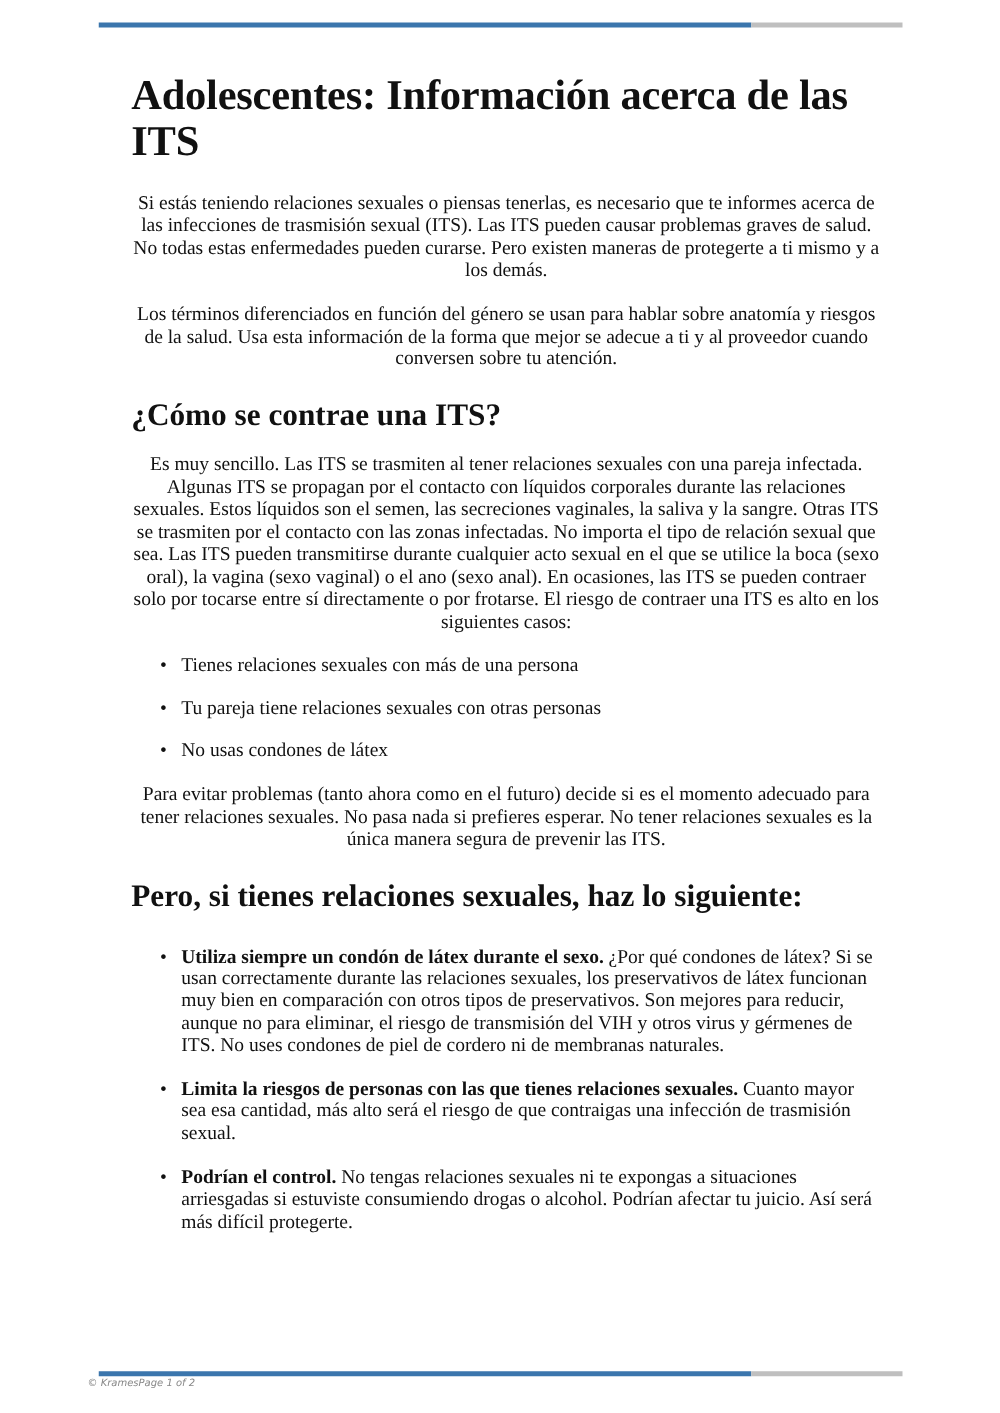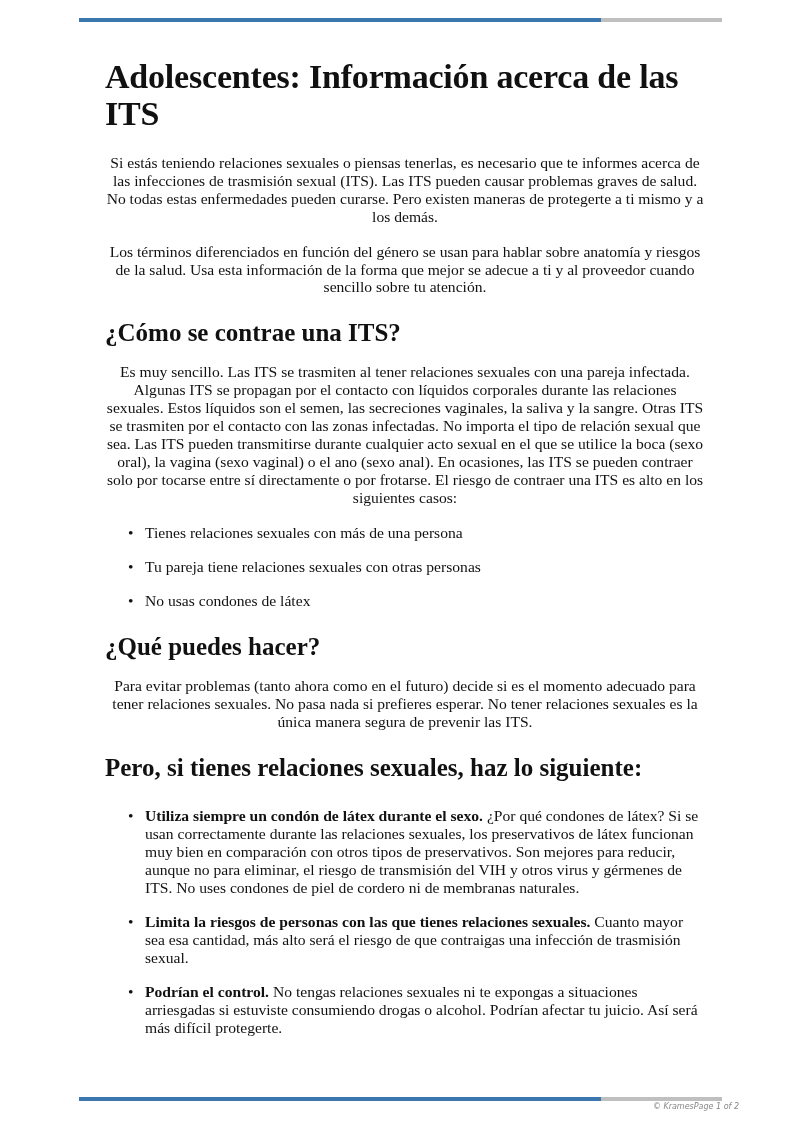--- a/index.html
+++ b/index.html
@@ -3,21 +3,21 @@
   <meta charset="utf-8">
   <style>
     html, body { margin: 0; padding: 0; background: #ffffff; }
     body { width: 800px; height: 1130px; position: relative; overflow: hidden;
            font-family: "Liberation Serif", "DejaVu Serif", serif; color: #111; }
     .bar { position: absolute; left: 79px; width: 643px; height: 4px; display: flex; }
     .bar .blue { width: 522px; height: 100%; background: #3b76ad; }
     .bar .gray { flex: 1; height: 100%; background: #bfbfbf; }
     .top-bar { top: 18px; }
     .bottom-bar { top: 1097px; }
-    .footer { position: absolute; top: 1102px; left: 96px; width: 643px; display: flex; justify-content: flex-end;
+    .footer { position: absolute; top: 1102px; left: 70px; width: 643px; display: flex; justify-content: flex-start;
               font-family: "DejaVu Sans", sans-serif; font-style: italic; font-size: 8px; color: #888; }
     .content { position: absolute; left: 105px; top: 52px; width: 600px; }
     h1 { font-size: 34px; line-height: 37px; font-weight: bold; margin: 6px 0 22px 0; letter-spacing: -0.2px; }
     h2 { font-size: 25px; line-height: 30px; font-weight: bold; margin: 22px 0 15px 0; font-family: Liberation Serif, serif; }
     p { font-size: 15.6px; line-height: 17.9px; margin: 0 0 17px 0; text-align: center; }
     ul { margin: 0; padding: 0 0 0 40px; list-style: none; }
     li { font-size: 15.6px; line-height: 17.9px; margin: 0 0 16px 0; position: relative; }
     li .bullet { position: absolute; left: -17px; top: 0; }
     li b { font-weight: bold; }
     ul.risk li { margin-bottom: 16.5px; }
@@ -29,31 +29,30 @@
 
 <div class="bar top-bar">
   <div class="blue"></div>
   <div class="gray"></div>
 </div>
 
 <div class="content">
   <h1>Adolescentes: Información acerca de las ITS</h1>
 
   <p>Si estás teniendo relaciones sexuales o piensas tenerlas, es necesario que te informes acerca de las infecciones de trasmisión sexual (ITS). Las ITS pueden causar problemas graves de salud. No todas estas enfermedades pueden curarse. Pero existen maneras de protegerte a ti mismo y a los demás.</p>
-  <p>Los términos diferenciados en función del género se usan para hablar sobre anatomía y riesgos de la salud. Usa esta información de la forma que mejor se adecue a ti y al proveedor cuando sencillo sobre tu atención.</p>
+  <p>Los términos diferenciados en función del género se usan para hablar sobre anatomía y riesgos de la salud. Usa esta información de la forma que mejor se adecue a ti y al proveedor cuando conversen sobre tu atención.</p>
 
   <h2>¿Cómo se contrae una ITS?</h2>
   <p>Es muy sencillo. Las ITS se trasmiten al tener relaciones sexuales con una pareja infectada. Algunas ITS se propagan por el contacto con líquidos corporales durante las relaciones sexuales. Estos líquidos son el semen, las secreciones vaginales, la saliva y la sangre. Otras ITS se trasmiten por el contacto con las zonas infectadas. No importa el tipo de relación sexual que sea. Las ITS pueden transmitirse durante cualquier acto sexual en el que se utilice la boca (sexo oral), la vagina (sexo vaginal) o el ano (sexo anal). En ocasiones, las ITS se pueden contraer solo por tocarse entre sí directamente o por frotarse. El riesgo de contraer una ITS es alto en los siguientes casos:</p>
   <ul class="risk">
     <li><span class="bullet">•</span><span>Tienes relaciones sexuales con más de una persona</span></li>
     <li><span class="bullet">•</span><span>Tu pareja tiene relaciones sexuales con otras personas</span></li>
     <li><span class="bullet">•</span><span>No usas condones de látex</span></li>
   </ul>
 
-  <h2>¿Qué puedes hacer?</h2>
   <p>Para evitar problemas (tanto ahora como en el futuro) decide si es el momento adecuado para tener relaciones sexuales. No pasa nada si prefieres esperar. No tener relaciones sexuales es la única manera segura de prevenir las ITS.</p>
 
   <h2>Pero, si tienes relaciones sexuales, haz lo siguiente:</h2>
   <ul class="actions">
     <li><span class="bullet">•</span><b>Utiliza siempre un condón de látex durante el sexo.</b><span> ¿Por qué condones de látex? Si se usan correctamente durante las relaciones sexuales, los preservativos de látex funcionan muy bien en comparación con otros tipos de preservativos. Son mejores para reducir, aunque no para eliminar, el riesgo de transmisión del VIH y otros virus y gérmenes de ITS. No uses condones de piel de cordero ni de membranas naturales.</span></li>
     <li><span class="bullet">•</span><b>Limita la riesgos de personas con las que tienes relaciones sexuales.</b><span> Cuanto mayor sea esa cantidad, más alto será el riesgo de que contraigas una infección de trasmisión sexual.</span></li>
     <li><span class="bullet">•</span><b>Podrían el control.</b><span> No tengas relaciones sexuales ni te expongas a situaciones arriesgadas si estuviste consumiendo drogas o alcohol. Podrían afectar tu juicio. Así será más difícil protegerte.</span></li>
   </ul>
 </div>
 

